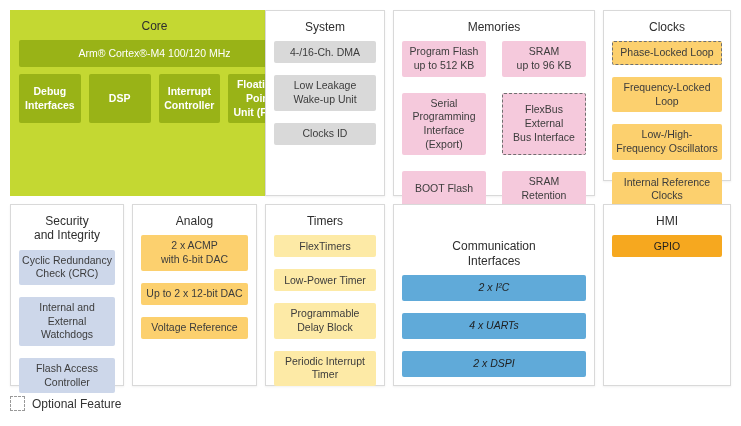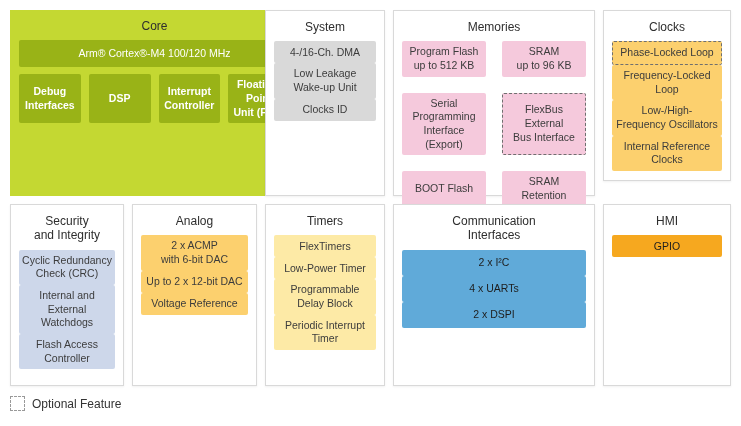--- a/index.html
+++ b/index.html
@@ -21,40 +21,40 @@
   .panel-title {
     text-align:center;
     padding:9px 4px 7px;
     font-size:12px;
     line-height:1.2;
     color:#2e2e2e;
     white-space:pre-line;
   }
   .panel-body {
     display:flex; flex-direction:column;
-    gap:0;
+    gap:12px;
     padding:0 8px 8px;
   }
   .grid-2 {
     display:grid;
     grid-template-columns:1fr 1fr;
     gap:16px;
   }
   .item {
     display:flex; align-items:center; justify-content:center;
     text-align:center;
     font-size:10.5px; line-height:1.3;
     color:#3c3c3c;
     padding:4px 3px;
     box-sizing:border-box;
     border-radius:2px;
     white-space:pre-line;
   }
   .mh22 { min-height:22px; }
-  .mh26 { min-height:26px; }
+  .mh26 { min-height:26px;font-style:italic; }
   .mh27 { min-height:27px; }
   .mh32 { min-height:32px; }
   .mh33 { min-height:33px; }
 
   
   .panel.core { background:#c4d832; border:none; box-shadow:none; }
   .core-body { padding:0 9px 9px; gap:7px; }
   .core-grid { display:grid; grid-template-columns:1fr 1fr 1fr 1fr; gap:8px;font-weight:bold; }
   .core-item { background:#99b317; color:#ffffff; }
 
@@ -172,21 +172,21 @@
     <div class="panel-body">
       <div class="item tim mh22">FlexTimers</div>
       <div class="item tim mh22">Low-Power Timer</div>
       <div class="item tim mh32">Programmable
 Delay Block</div>
       <div class="item tim mh32">Periodic Interrupt
 Timer</div>
     </div>
   </section>
 
-  <section class="panel" style="left:393px; top:204px; width:202px; height:182px;">
+  <section class="panel" style="left:393px; top:204px; width:202px; height:182px;justify-content:flex-end;">
     <div class="panel-title">Communication
 Interfaces</div>
     <div class="panel-body">
       <div class="item com mh26">2 x I²C</div>
       <div class="item com mh26">4 x UARTs</div>
       <div class="item com mh26">2 x DSPI</div>
     </div>
   </section>
 
   <section class="panel" style="left:603px; top:204px; width:128px; height:182px;">

